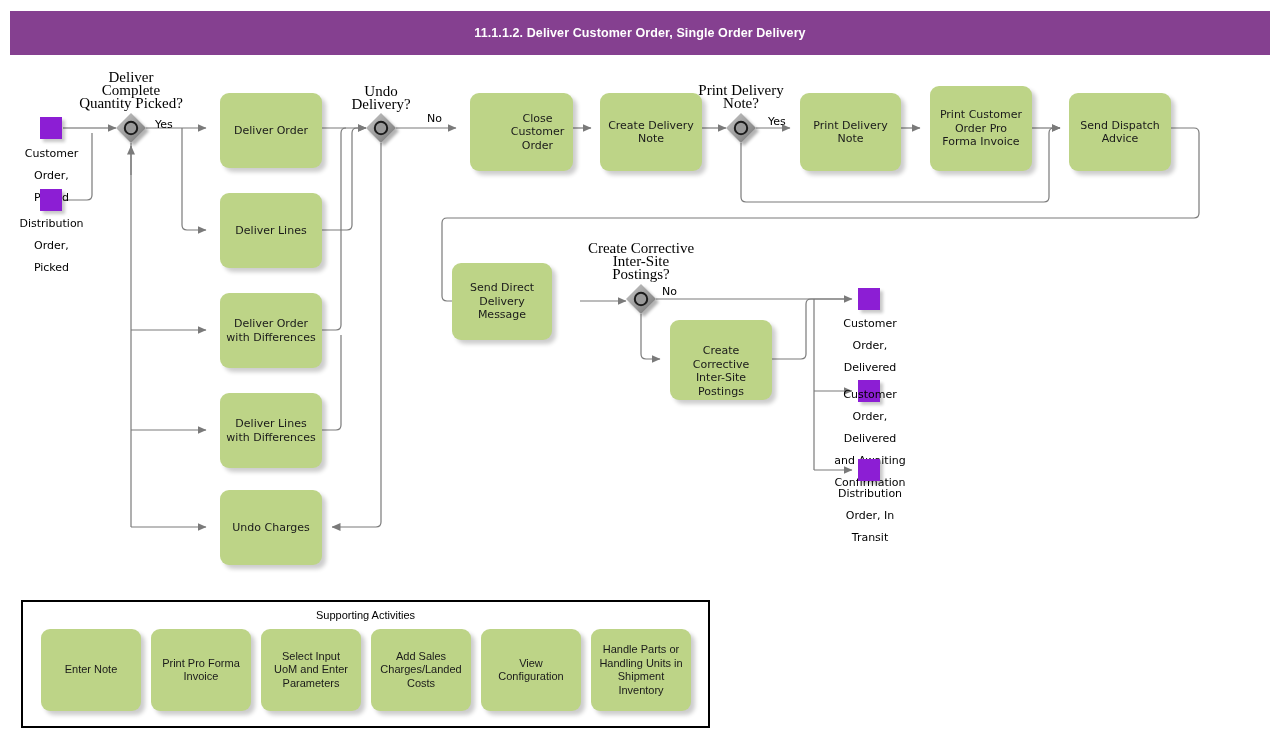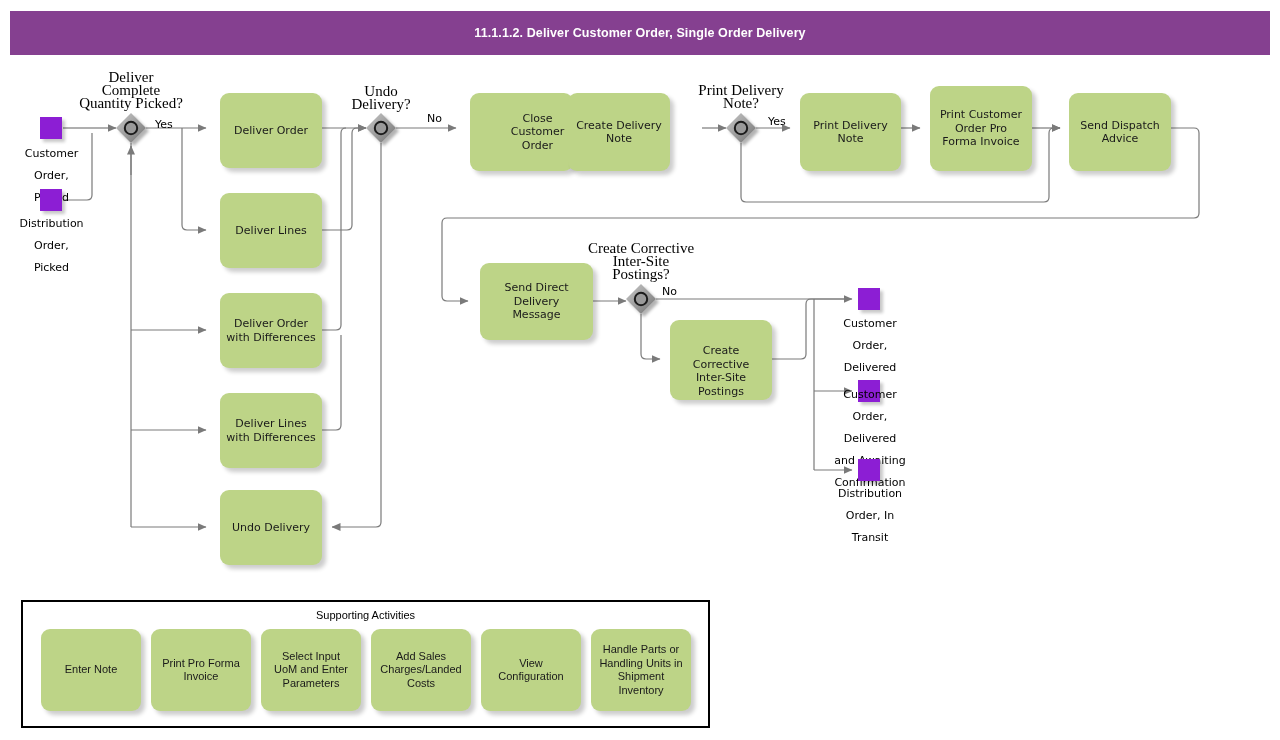--- a/index.html
+++ b/index.html
@@ -283,50 +283,50 @@
   <span>Deliver Order
 with Differences</span>
 </div>
 
 <div class="task" style="left:220px; top:393px; width:102px; height:75px;">
   <span>Deliver Lines
 with Differences</span>
 </div>
 
 <div class="task" style="left:220px; top:490px; width:102px; height:75px;">
-  <span>Undo Delivery</span>
+  <span>Undo Charges</span>
 </div>
 
 <div class="task" style="left:470px; top:93px;  width:103px; height:78px;padding-left:37px;">
   <span>Close Customer
 Order</span>
 </div>
 
-<div class="task" style="left:568px; top:93px;  width:102px; height:78px;">
+<div class="task" style="left:600px; top:93px;  width:102px; height:78px;">
   <span>Create Delivery
 Note</span>
 </div>
 
 <div class="task" style="left:800px; top:93px;  width:101px; height:78px;">
   <span>Print Delivery
 Note</span>
 </div>
 
 <div class="task" style="left:930px; top:86px;  width:102px; height:85px;">
   <span>Print Customer
 Order Pro
 Forma Invoice</span>
 </div>
 
 <div class="task" style="left:1069px; top:93px; width:102px; height:78px;">
   <span>Send Dispatch
 Advice</span>
 </div>
 
-<div class="task" style="left:480px; top:263px; width:113px; height:77px;text-align:center;">
+<div class="task" style="left:452px; top:263px; width:100px; height:77px;text-align:center;">
   <span>Send Direct
 Delivery
 Message</span>
 </div>
 
 <div class="task" style="left:670px; top:320px; width:102px; height:80px;align-items:flex-end;">
   <span>Create
 Corrective
 Inter-Site
 Postings</span>

